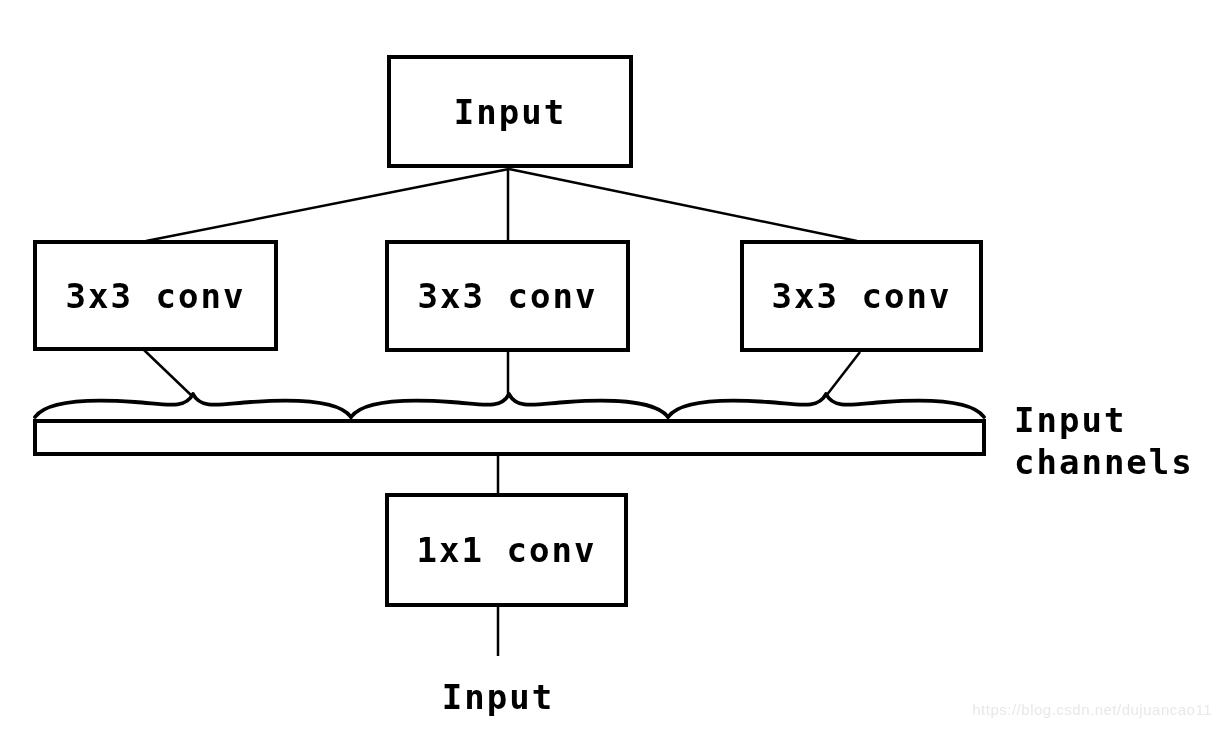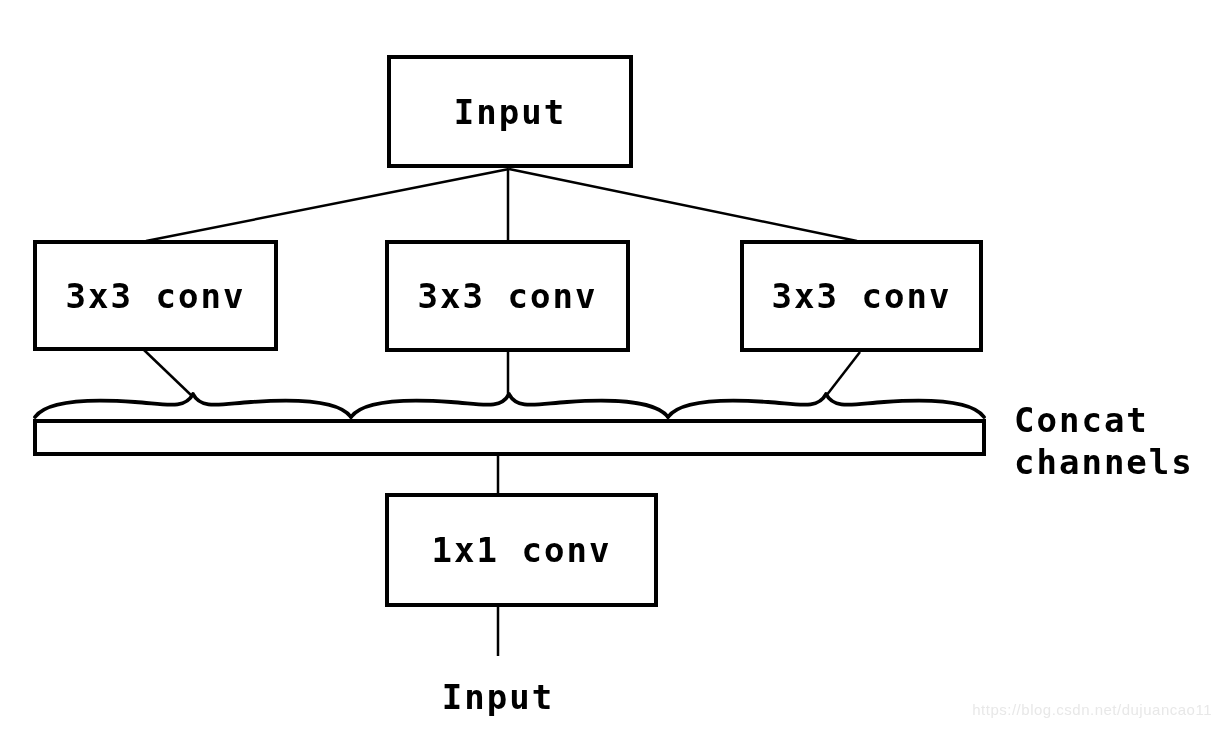--- a/index.html
+++ b/index.html
@@ -47,21 +47,21 @@
     font-weight: bold;
     letter-spacing: 2px;
     color: #000000;
     white-space: nowrap;
   }
   .node-concat   { left: 387px; top:  55px; width: 246px; height: 113px; }
   .node-conv-l   { left:  33px; top: 240px; width: 245px; height: 111px; }
   .node-conv-m   { left: 385px; top: 240px; width: 245px; height: 112px; }
   .node-conv-r   { left: 740px; top: 240px; width: 243px; height: 112px; }
   .channels-bar  { left:  33px; top: 419px; width: 953px; height:  37px; }
-  .node-conv-1x1 { left: 385px; top: 493px; width: 273px; height: 114px; }
+  .node-conv-1x1 { left: 385px; top: 493px; width: 243px; height: 114px; }
   .text-label {
     position: absolute;
     z-index: 1;
     font-size: 34px;
     font-weight: bold;
     letter-spacing: 2px;
     color: #000000;
   }
   .label-output {
     left: 1014px;
@@ -125,21 +125,21 @@
   <div class="node node-conv-m">
     <span>3x3 conv</span>
   </div>
 
   <div class="node node-conv-r">
     <span>3x3 conv</span>
   </div>
 
   <div class="node channels-bar"></div>
 
-  <div class="text-label label-output">Concat channels</div>
+  <div class="text-label label-output">Input channels</div>
 
   <div class="node node-conv-1x1">
     <span>1x1 conv</span>
   </div>
 
   <div class="text-label label-input">Input</div>
 
   <div class="watermark">https://blog.csdn.net/dujuancao11</div>
 
 </div>

